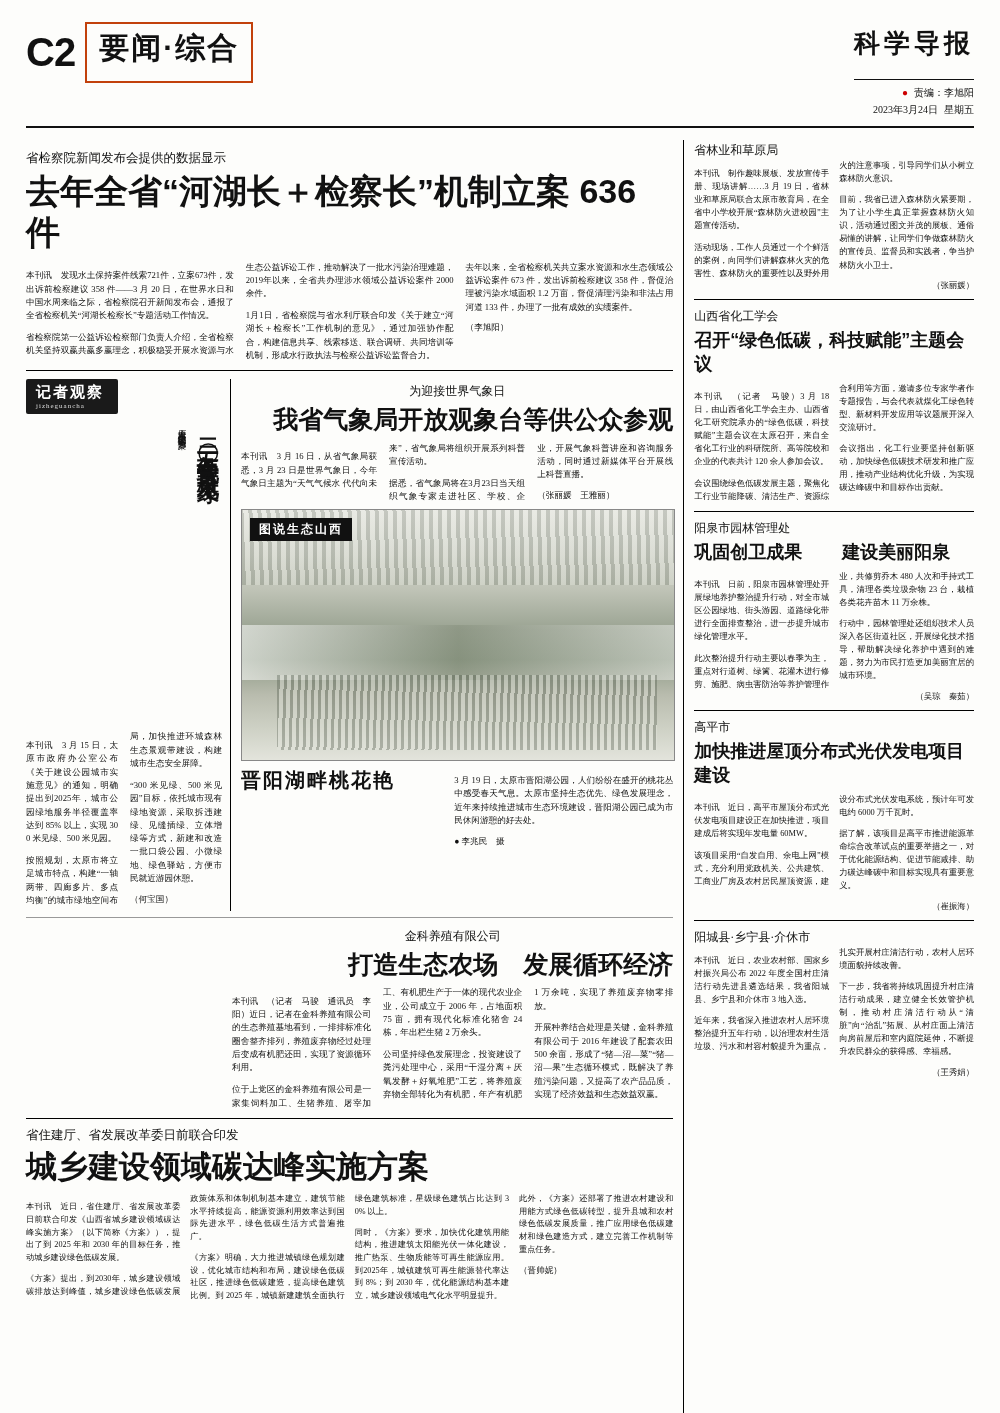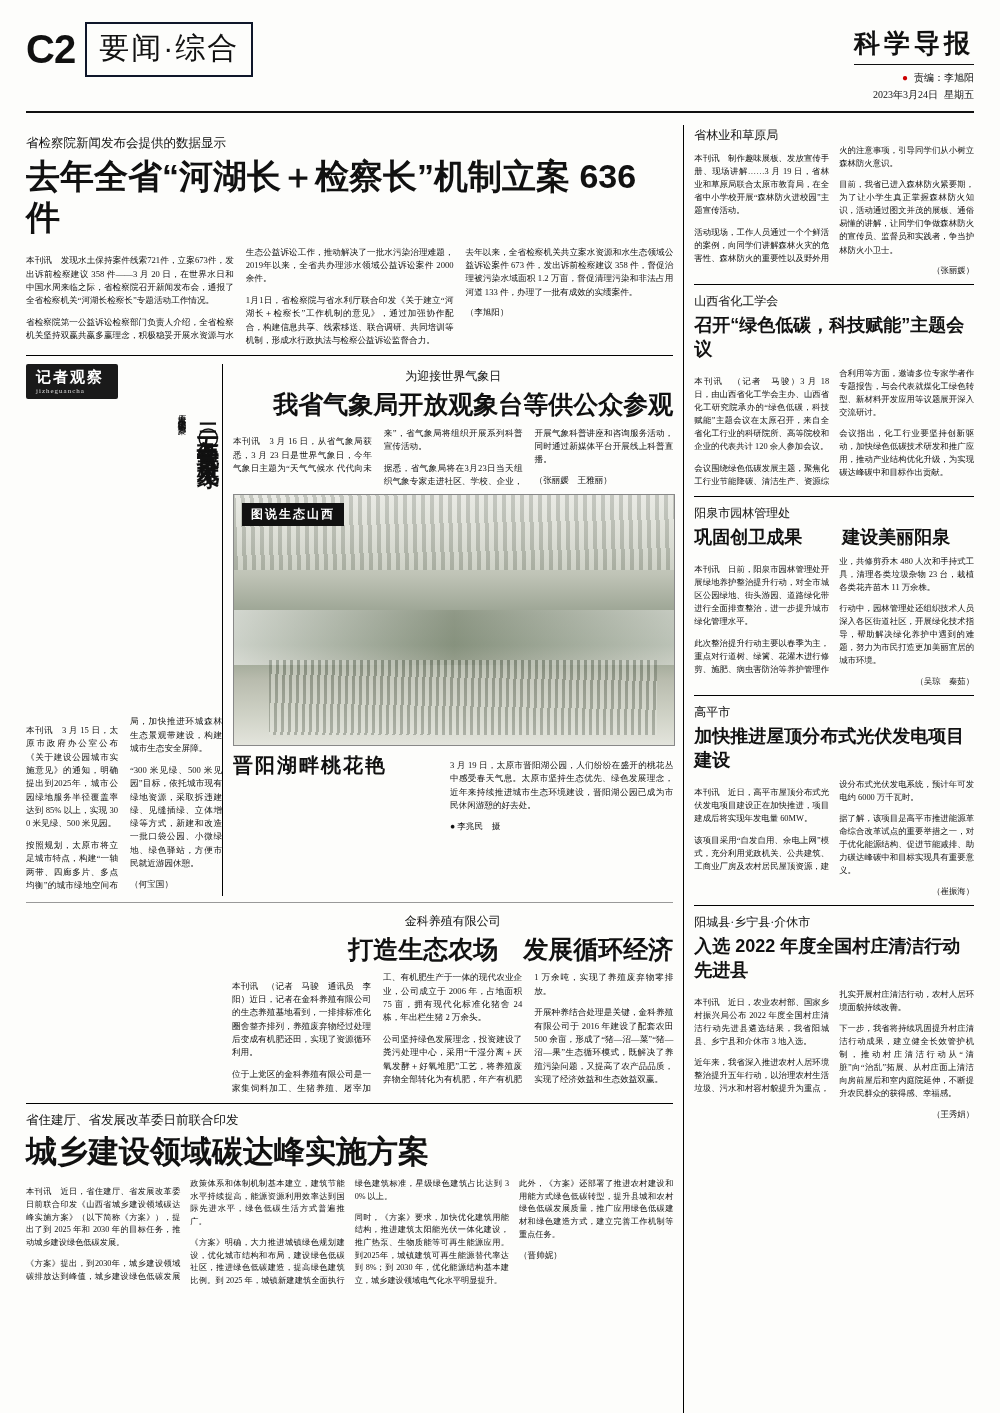--- a/index.html
+++ b/index.html
@@ -21,31 +21,31 @@
     display:flex;align-items:flex-start;justify-content:space-between;
     border-bottom:2px solid #111;
     padding-bottom:8px;
   }
   .mast-left{display:flex;align-items:center;gap:10px;}
   .page-num{
     font-size:40px;font-weight:bold;letter-spacing:-1px;
     font-family:"Liberation Sans", sans-serif;
   }
   .section-box{
-    border:2px solid #0f172a;
-    padding:4px 12px 6px;
-    font-size:30px;font-weight:normal;letter-spacing:2px;
+    border:2px solid #c2410c;
+    padding:4px 12px 12px;
+    font-size:30px;font-weight:bold;letter-spacing:2px;
     font-family:"Liberation Sans", sans-serif;
   }
   .mast-right{text-align:right;padding-top:4px;}
   .paper-title{
     font-size:26px;font-weight:bold;letter-spacing:4px;
     font-family:"Liberation Serif", serif;
     border-bottom:1px solid #111;
-    padding-bottom:3px;margin-bottom:4px;
+    padding-bottom:18px;margin-bottom:4px;
   }
   .mast-meta{font-size:10px;line-height:1.7;}
   .mast-meta div{display:flex;justify-content:flex-end;gap:6px;}
   .mast-meta .bullet{color:#c00;}
 
   
   .content{
     display:flex;
     gap:10px;
     margin-top:12px;
@@ -199,21 +199,21 @@
           <p class="body-text">1月1日，省检察院与省水利厅联合印发《关于建立“河湖长＋检察长”工作机制的意见》，通过加强协作配合，构建信息共享、线索移送、联合调研、共同培训等机制，形成水行政执法与检察公益诉讼监督合力。</p>
           <p class="body-text">去年以来，全省检察机关共立案水资源和水生态领域公益诉讼案件 673 件，发出诉前检察建议 358 件，督促治理被污染水域面积 1.2 万亩，督促清理污染和非法占用河道 133 件，办理了一批有成效的实绩案件。</p>
           <p class="byline">（李旭阳）</p>
         </div>
       </div>
 
       <div class="rule"></div>
 
       <div style="display:flex;gap:10px;">
 
-        <div style="width:196px;border-right:1px solid #000;padding-right:0;">
+        <div style="width:196px;border-right:1px solid #000;padding-right:8px;">
           <div class="obs-logo">
             <span>记者观察</span>
             <small>jizheguancha</small>
           </div>
           <div style="display:flex;gap:6px;margin-top:8px;justify-content:flex-end;">
             <div class="vsmall">太原市发布建设公园城市方案</div>
             <div class="vtitle">二〇二五年实现三百米见绿</div>
           </div>
           <div class="cols2" style="margin-top:8px;">
             <p class="body-text">本刊讯　3 月 15 日，太原市政府办公室公布《关于建设公园城市实施意见》的通知，明确提出到2025年，城市公园绿地服务半径覆盖率达到 85% 以上，实现 300 米见绿、500 米见园。</p>
@@ -327,21 +327,20 @@
           <p class="r-body">该项目采用“自发自用、余电上网”模式，充分利用党政机关、公共建筑、工商业厂房及农村居民屋顶资源，建设分布式光伏发电系统，预计年可发电约 6000 万千瓦时。</p>
           <p class="r-body">据了解，该项目是高平市推进能源革命综合改革试点的重要举措之一，对于优化能源结构、促进节能减排、助力碳达峰碳中和目标实现具有重要意义。</p>
           <p class="r-byline">（崔振海）</p>
         </div>
       </div>
 
       <div class="rule"></div>
 
       <div>
         <div class="r-org">阳城县·乡宁县·介休市</div>
-        <div class="r-head-sm">入选 2022 年度全国村庄清洁行动先进县</div>
         <div class="r-cols2">
           <p class="r-body">本刊讯　近日，农业农村部、国家乡村振兴局公布 2022 年度全国村庄清洁行动先进县遴选结果，我省阳城县、乡宁县和介休市 3 地入选。</p>
           <p class="r-body">近年来，我省深入推进农村人居环境整治提升五年行动，以治理农村生活垃圾、污水和村容村貌提升为重点，扎实开展村庄清洁行动，农村人居环境面貌持续改善。</p>
           <p class="r-body">下一步，我省将持续巩固提升村庄清洁行动成果，建立健全长效管护机制，推动村庄清洁行动从“清脏”向“治乱”拓展、从村庄面上清洁向房前屋后和室内庭院延伸，不断提升农民群众的获得感、幸福感。</p>
           <p class="r-byline">（王秀娟）</p>
         </div>
       </div>
 
     </div>
   </div>

